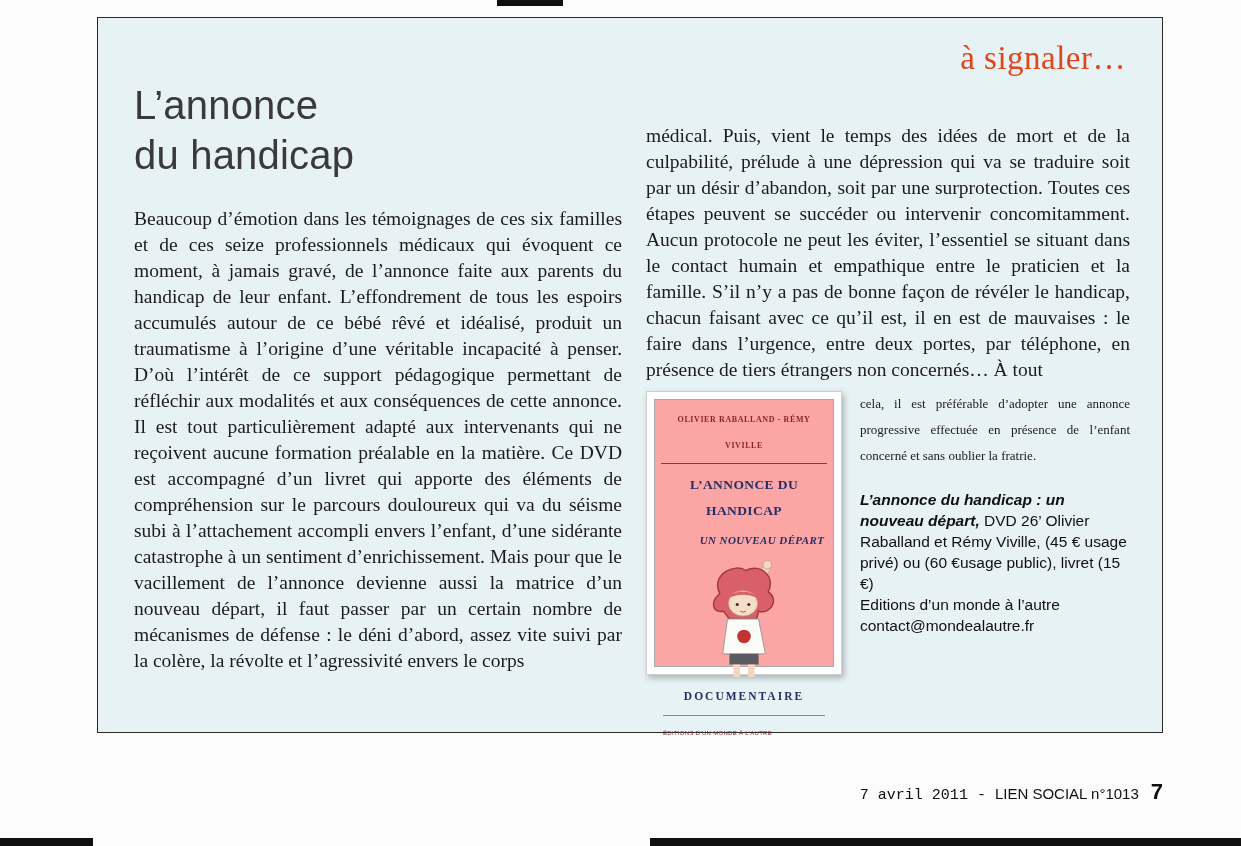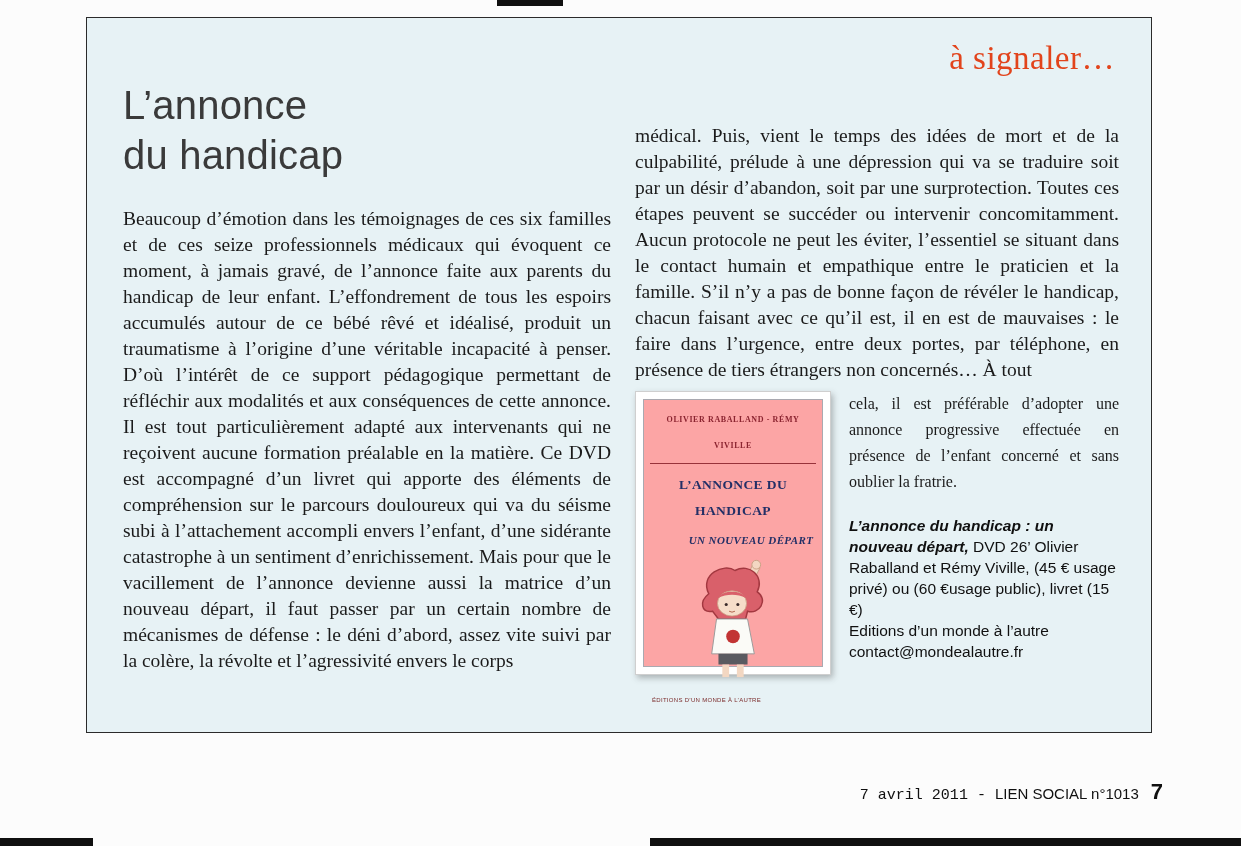--- a/index.html
+++ b/index.html
@@ -17,21 +17,21 @@
 
   
   .scan-bar { position: absolute; background: #101010; }
   .scan-bar.top    { left: 497px; top: 0;     width: 66px;  height: 6px; }
   .scan-bar.btm-l  { left: 0;     top: 838px; width: 93px;  height: 8px; }
   .scan-bar.btm-r  { left: 650px; top: 838px; width: 591px; height: 8px; }
 
   
   .page-box {
     position: absolute;
-    left: 86px; top: 17px;
+    left: 97px; top: 17px;
     width: 1066px; height: 716px;
     border: 1.5px solid #2b2b2b;
     background: #e7f2f5;
     box-sizing: border-box;
     padding-left: 39px;
   }
 
   .section-label {
     position: absolute;
     top: 22px; right: 36px;
@@ -141,21 +141,21 @@
     padding: 4px 0 5px 8px;
     letter-spacing: 0.3px;
   }
 
   .wrap-text {
     margin-left: 18px;
     flex: 1;
     min-width: 0;
   }
   .wrap-par {
-    font-size: 16px;
+    font-size: 13px;
     line-height: 26px;
     color: #1b1b1b;
     text-align: justify;
   }
 
   .caption {
     margin-top: 20px;
     font-family: "Liberation Sans", sans-serif;
     font-size: 15.5px;
     line-height: 21px;
@@ -234,20 +234,21 @@
               <path d="M38 66 L70 66 L77 102 L33 102 Z" fill="#fbfbf7" stroke="#9a9a9a" stroke-width="1"></path>
 
               <circle cx="55" cy="84" r="7" fill="#c23434"></circle>
 
               <rect x="40" y="102" width="30" height="11" fill="#5a5a60"></rect>
 
               <rect x="44" y="113" width="7" height="13" fill="#f3d7c2"></rect>
               <rect x="59" y="113" width="7" height="13" fill="#f3d7c2"></rect>
             </svg>
           </div>
+          <div class="dvd-genre">DOCUMENTAIRE</div>
           <div class="dvd-publisher">ÉDITIONS D’UN MONDE À L’AUTRE</div>
         </div>
       </div>
 
       <div class="wrap-text">
         <div class="wrap-par">cela, il est préférable d’adopter une annonce progressive effectuée en présence de l’enfant concerné et sans oublier la fratrie.</div>
 
         <div class="caption">
           <span class="lead">L’annonce du handicap : un nouveau départ,</span><span> DVD 26’ Olivier Raballand et Rémy Viville, (45 € usage privé) ou (60 €usage public), livret (15 €)</span>
           <span class="cap-line">Editions d’un monde à l’autre</span>

